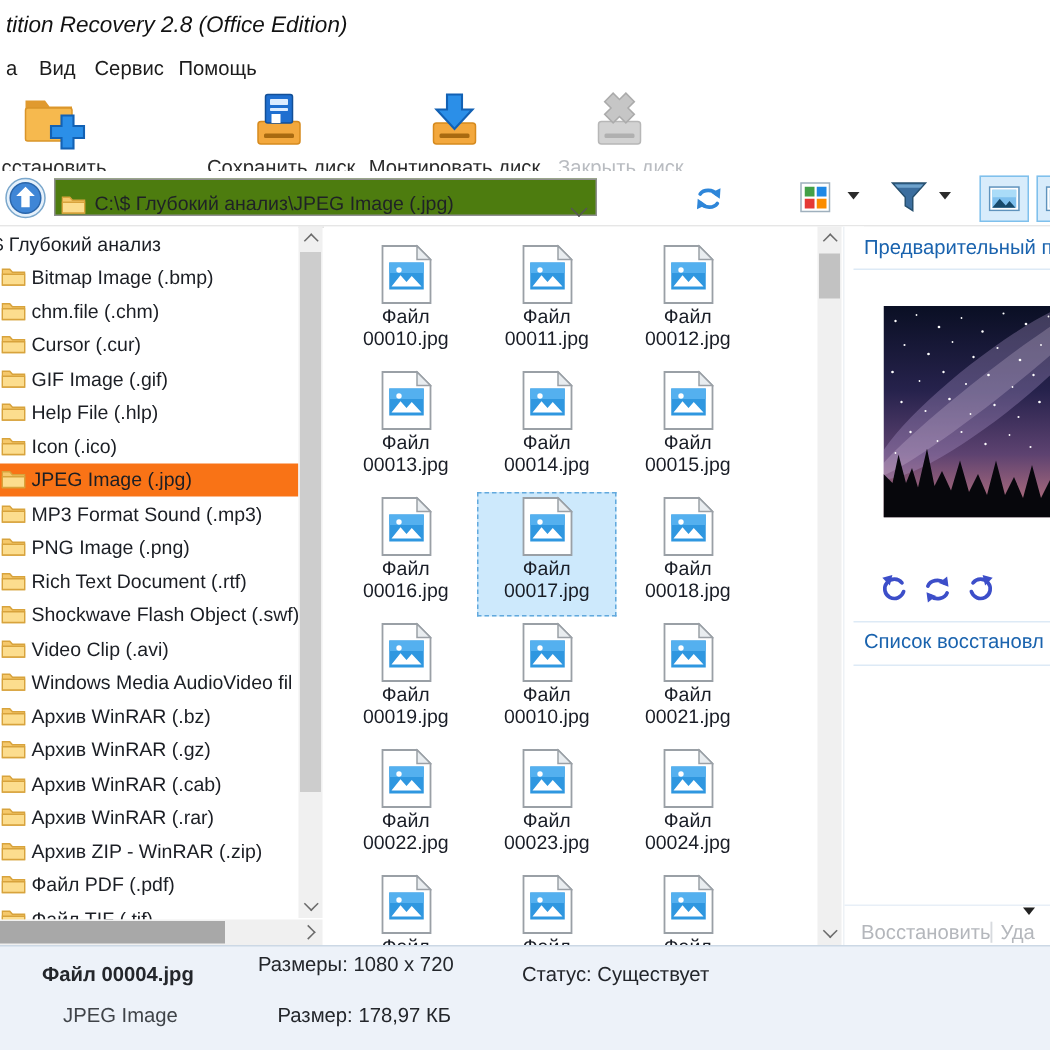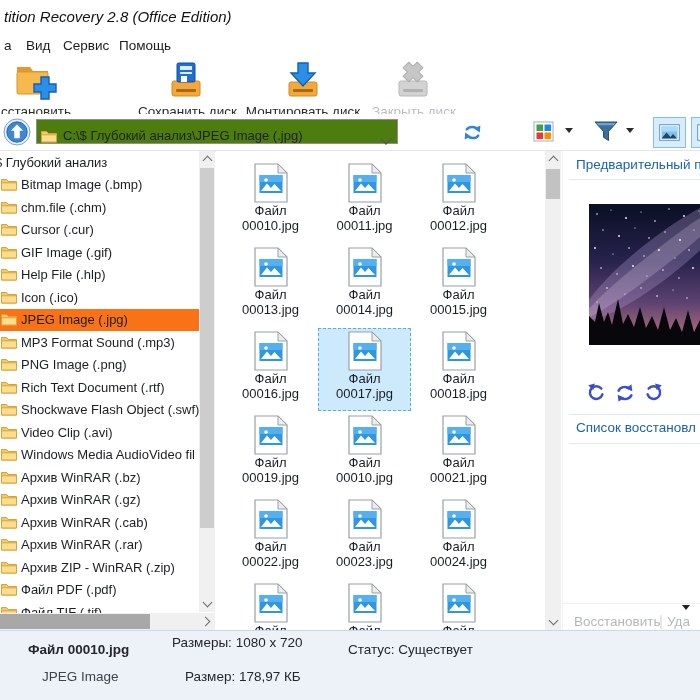--- a/index.html
+++ b/index.html
@@ -804,21 +804,21 @@
 
     <div class="rfoot">
       <span class="rcaret"></span>
       <span class="rbtn" style="left:11px">Восстановить</span>
       <span class="rdiv">|</span>
       <span class="rbtn" style="left:104px">Уда</span>
     </div>
   </div>
 
   <div class="abs statusbar">
-    <span class="st" style="left:28px;top:11px"><b>Файл 00010.jpg</b></span>
+    <span class="st" style="left:28px;top:11px"><b>Файл 00004.jpg</b></span>
     <span class="st muted" style="left:42px;top:38px">JPEG Image</span>
     <span class="st" style="left:172px;top:4px">
       <span>Размеры:</span> <span>1080 x 720</span>
     </span>
     <span class="st" style="left:185px;top:38px">
       <span>Размер:</span> <span>178,97 КБ</span>
     </span>
     <span class="st" style="left:348px;top:11px">
       <span>Статус:</span> <span>Существует</span>
     </span>

